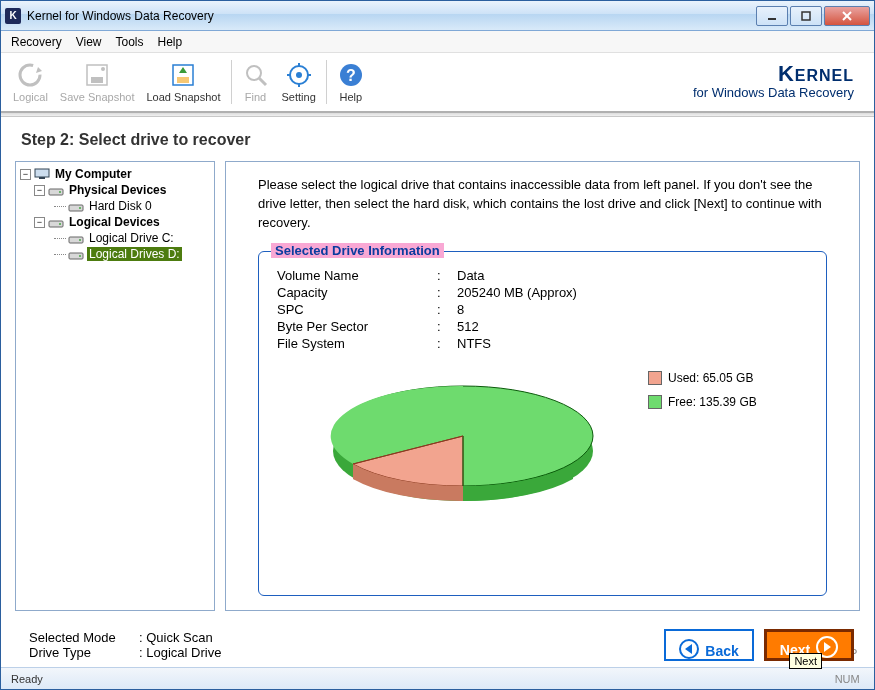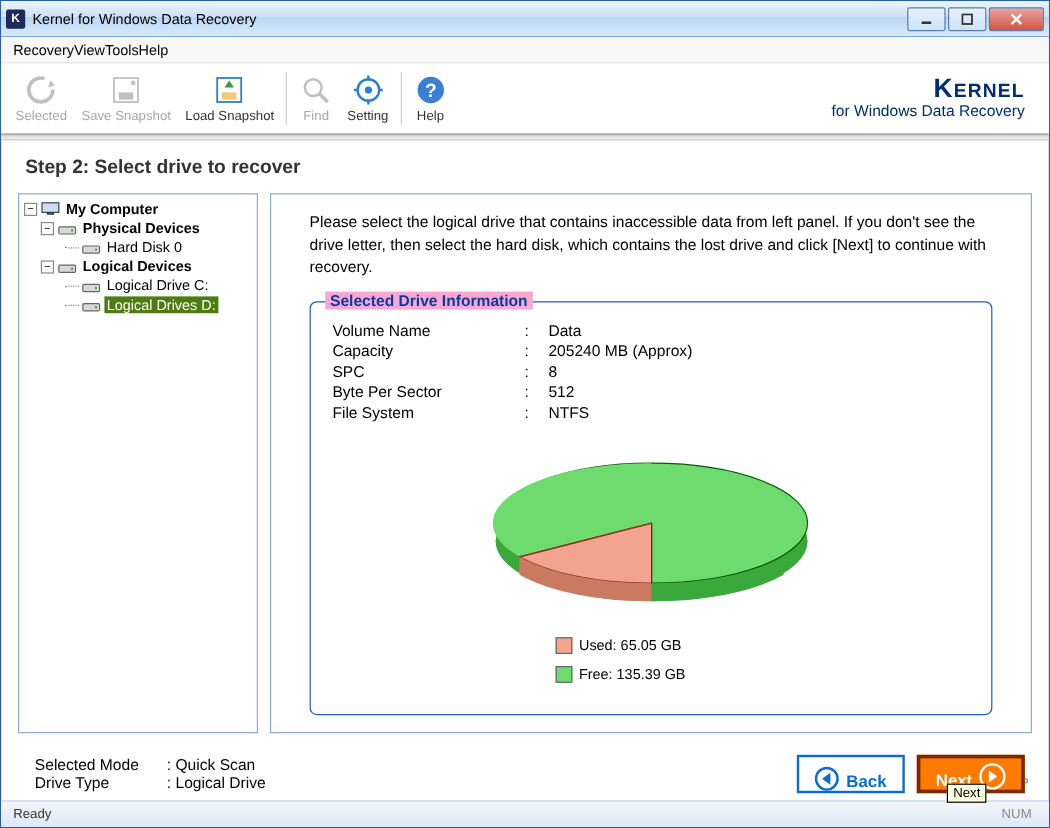--- a/index.html
+++ b/index.html
@@ -4,21 +4,21 @@
 <style>
 * { box-sizing: border-box; margin: 0; padding: 0; font-family: "Segoe UI", Tahoma, sans-serif; }
 body { background: #5a8fd6; width: 875px; height: 690px; overflow: hidden; }
 .window { width: 875px; height: 690px; background: #fff; border: 1px solid #2b5f9e; display: flex; flex-direction: column; }
 .titlebar { height: 30px; background: linear-gradient(to bottom, #eaf3fc 0%, #cde2f7 45%, #b8d6f2 46%, #d9eaf9 100%); display: flex; align-items: center; padding: 0 4px; border-bottom: 1px solid #7fa8d6; }
 .titlebar .icon { width: 16px; height: 16px; background: #1e2a5a; border-radius: 2px; display: flex; align-items: center; justify-content: center; color: #fff; font-size: 10px; font-weight: bold; margin-right: 6px; }
 .titlebar .title { font-size: 12px; color: #000; flex: 1; }
 .titlebar .controls { display: flex; gap: 0; }
 .titlebar .ctrl { width: 32px; height: 20px; display: flex; align-items: center; justify-content: center; font-size: 12px; border: 1px solid #5a7fb0; background: linear-gradient(to bottom, #e8f1fb, #cde2f7); border-radius: 2px; margin-left: 2px; cursor: pointer; }
 .titlebar .ctrl.close { background: linear-gradient(to bottom, #e9a3a0, #d4543f); color: #fff; width: 46px; }
-.menubar { height: 22px; background: #f7f7f7; display: flex; align-items: center; padding: 0 10px; font-size: 12px; border-bottom: 1px solid #e0e0e0; }
+.menubar { height: 22px; background: #f7f7f7; display: flex; align-items: center; padding: 0 10px; gap: 14px; font-size: 12px; border-bottom: 1px solid #e0e0e0; }
 .menubar span { cursor: pointer; }
 .toolbar { height: 60px; background: #fff; border-bottom: 2px solid #b0b0b0; display: flex; align-items: center; padding: 0 6px; position: relative; }
 .tbtn { display: flex; flex-direction: column; align-items: center; justify-content: center; width: auto; height: 54px; padding: 2px 6px; font-size: 11px; color: #333; cursor: pointer; text-align: center; }
 .tbtn.disabled { color: #a8a8a8; }
 .tbtn .ticon { width: 28px; height: 28px; display: flex; align-items: center; justify-content: center; margin-bottom: 2px; }
 .sep { width: 1px; height: 44px; background: #d0d0d0; margin: 0 4px; }
 .brand { position: absolute; right: 20px; top: 8px; text-align: right; }
 .brand .b1 { color: #002e6e; font-size: 22px; font-weight: 600; letter-spacing: 1px; }
 .brand .b1 .sm { font-size: 16px; }
 .brand .b2 { color: #002e6e; font-size: 13px; margin-top: -2px; }
@@ -34,21 +34,21 @@
 .tree-node .label.selected { background: #4d7c0f; color: #fff; }
 .indent1 { padding-left: 16px; }
 .indent2 { padding-left: 36px; }
 .content { flex: 1; border: 1px solid #8faacb; background: #fff; padding: 14px 32px; font-size: 13px; color: #000; display: flex; flex-direction: column; }
 .instr { line-height: 1.45; margin-bottom: 18px; }
 .fieldset { border: 1px solid #1e5fbf; border-radius: 6px; padding: 14px 18px 10px 18px; position: relative; flex: 1; }
 .fieldset .legend { position: absolute; top: -9px; left: 12px; background: #f9a8d4; color: #0a3c9e; font-weight: bold; font-size: 13px; padding: 0 4px; }
 .info-row { display: flex; font-size: 13px; margin: 2px 0; }
 .info-row .k { width: 160px; }
 .info-row .c { width: 20px; }
-.chart-area { display: flex; align-items: center; margin-top: 10px; flex-direction: column; }
+.chart-area { display: flex; margin-top: 10px; }
 .pie-wrap { flex: 1; display: flex; justify-content: center; }
 .pie-legend { width: 160px; font-size: 12px; }
 .pie-legend div { display: flex; align-items: center; margin: 10px 0; }
 .swatch { width: 14px; height: 14px; border: 1px solid #666; margin-right: 6px; }
 .swatch.used { background: #f2a48f; }
 .swatch.free { background: #6edb6e; }
 .footer { display: flex; align-items: center; padding: 8px 20px 6px 28px; font-size: 13px; position: relative; }
 .footer .info .row { display: flex; }
 .footer .info .row .k { width: 110px; }
 .footer .btns { margin-left: auto; display: flex; gap: 10px; align-items:center; }
@@ -98,21 +98,21 @@
   </div>
 
   <div class="toolbar">
     <div class="tbtn disabled">
       <div class="ticon">
           <svg width="28" height="28">
             <circle cx="14" cy="14" r="10" fill="none" stroke="#c0c0c0" stroke-width="3" stroke-dasharray="50 12"></circle>
             <polygon points="22,6 26,10 20,12" fill="#c0c0c0"></polygon>
           </svg>
         </div>
-      <span>Selected</span>
+      <span>Logical</span>
     </div>
     <div class="tbtn disabled">
       <div class="ticon">
           <svg width="28" height="28">
             <rect x="4" y="4" width="20" height="20" fill="none" stroke="#c0c0c0" stroke-width="1.5"></rect>
             <rect x="8" y="16" width="12" height="6" fill="#c0c0c0"></rect>
             <circle cx="20" cy="8" r="2" fill="#c0c0c0"></circle>
           </svg>
         </div>
       <span>Save Snapshot</span>

